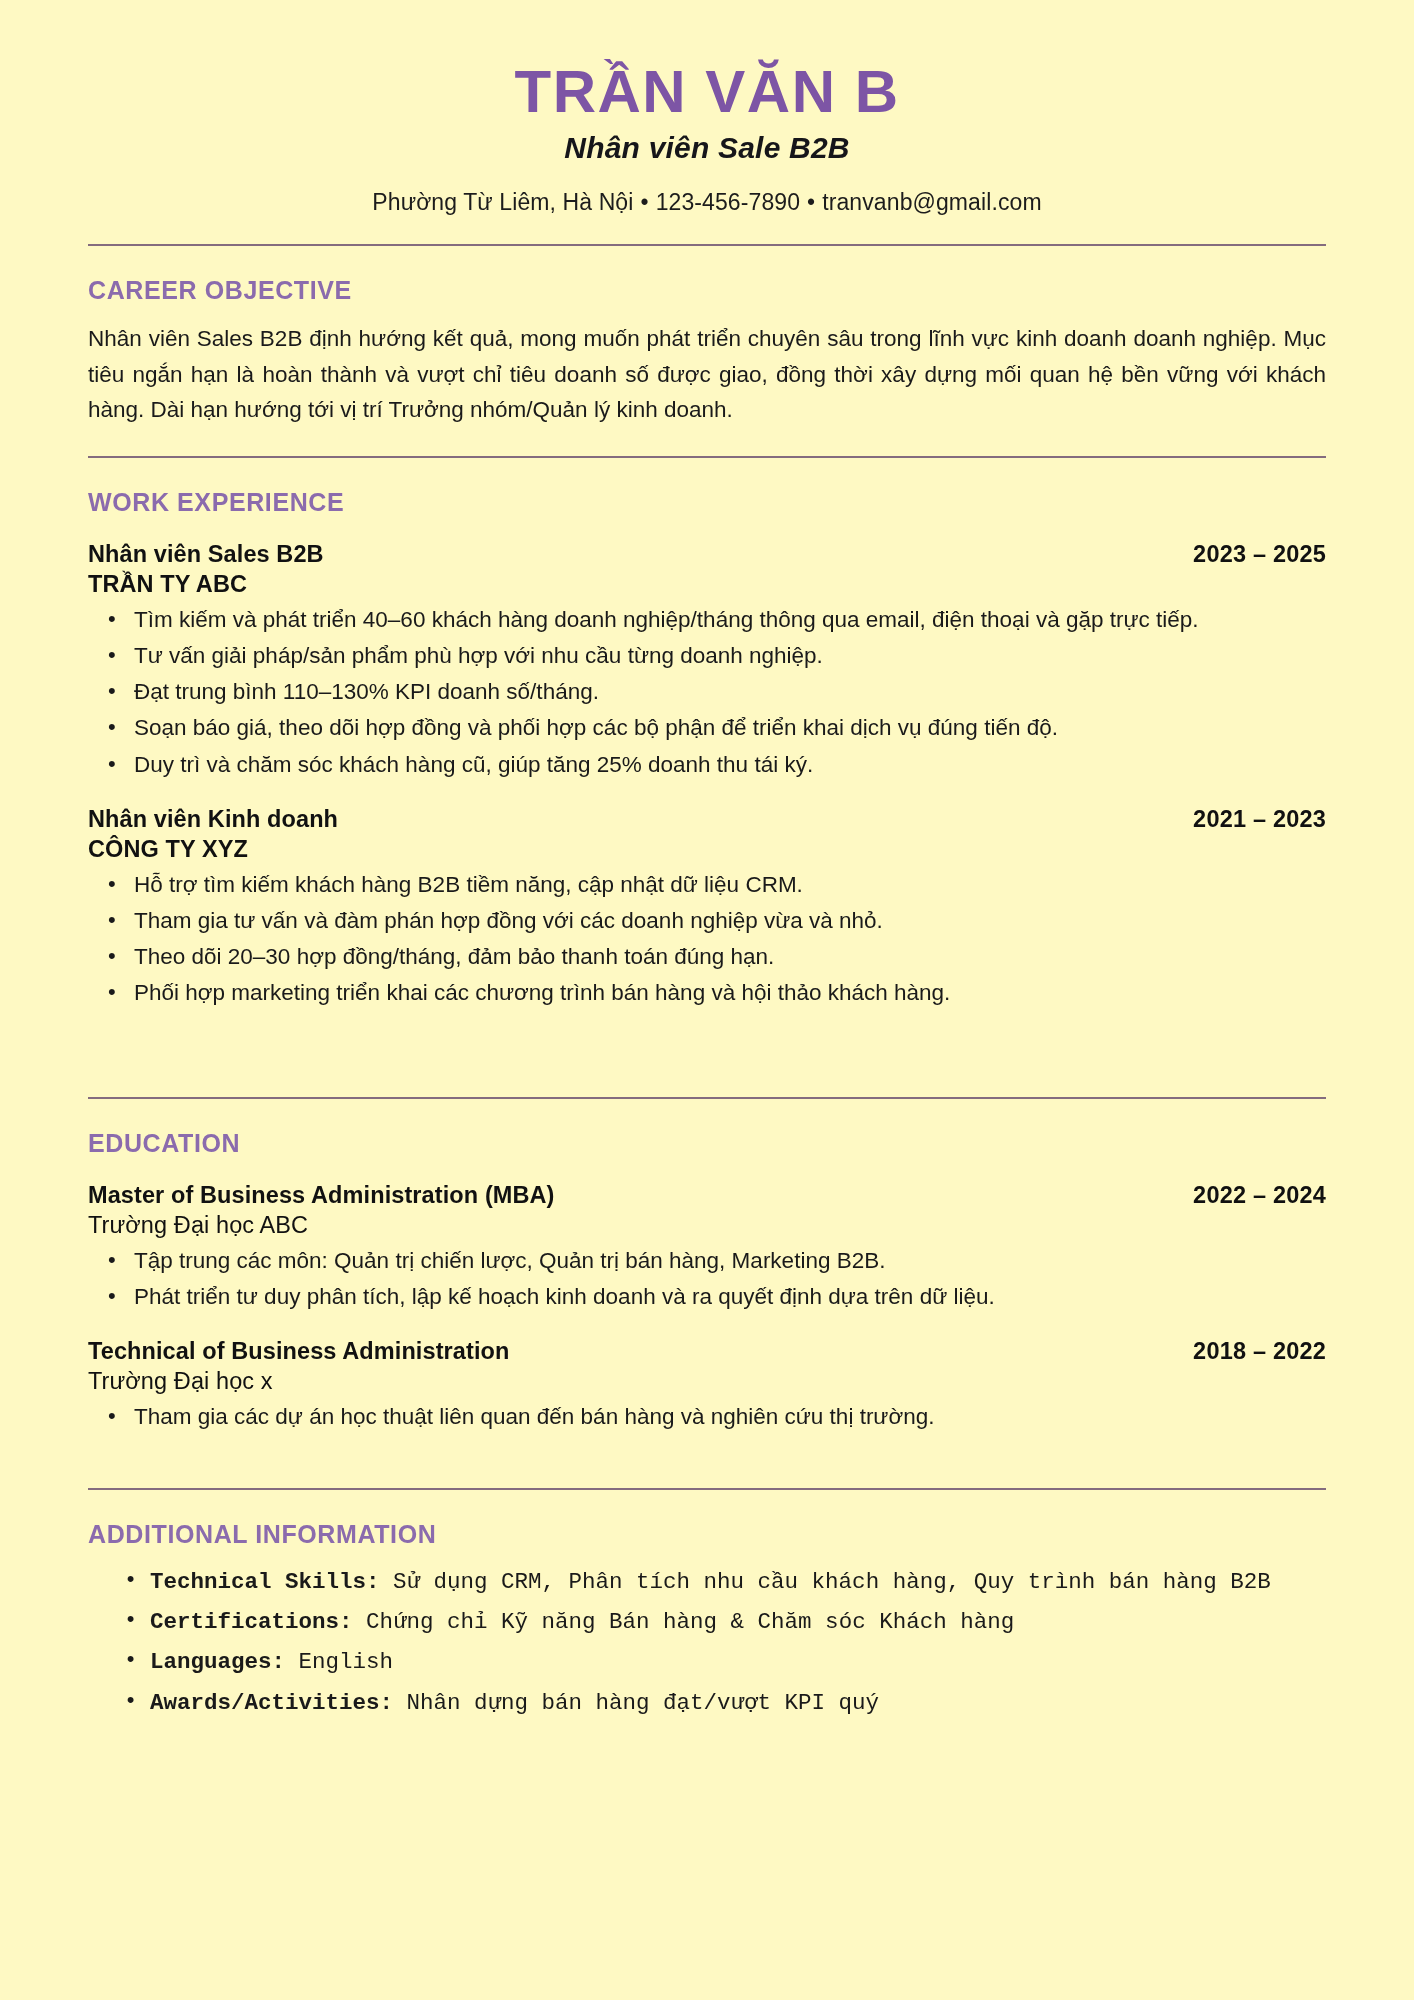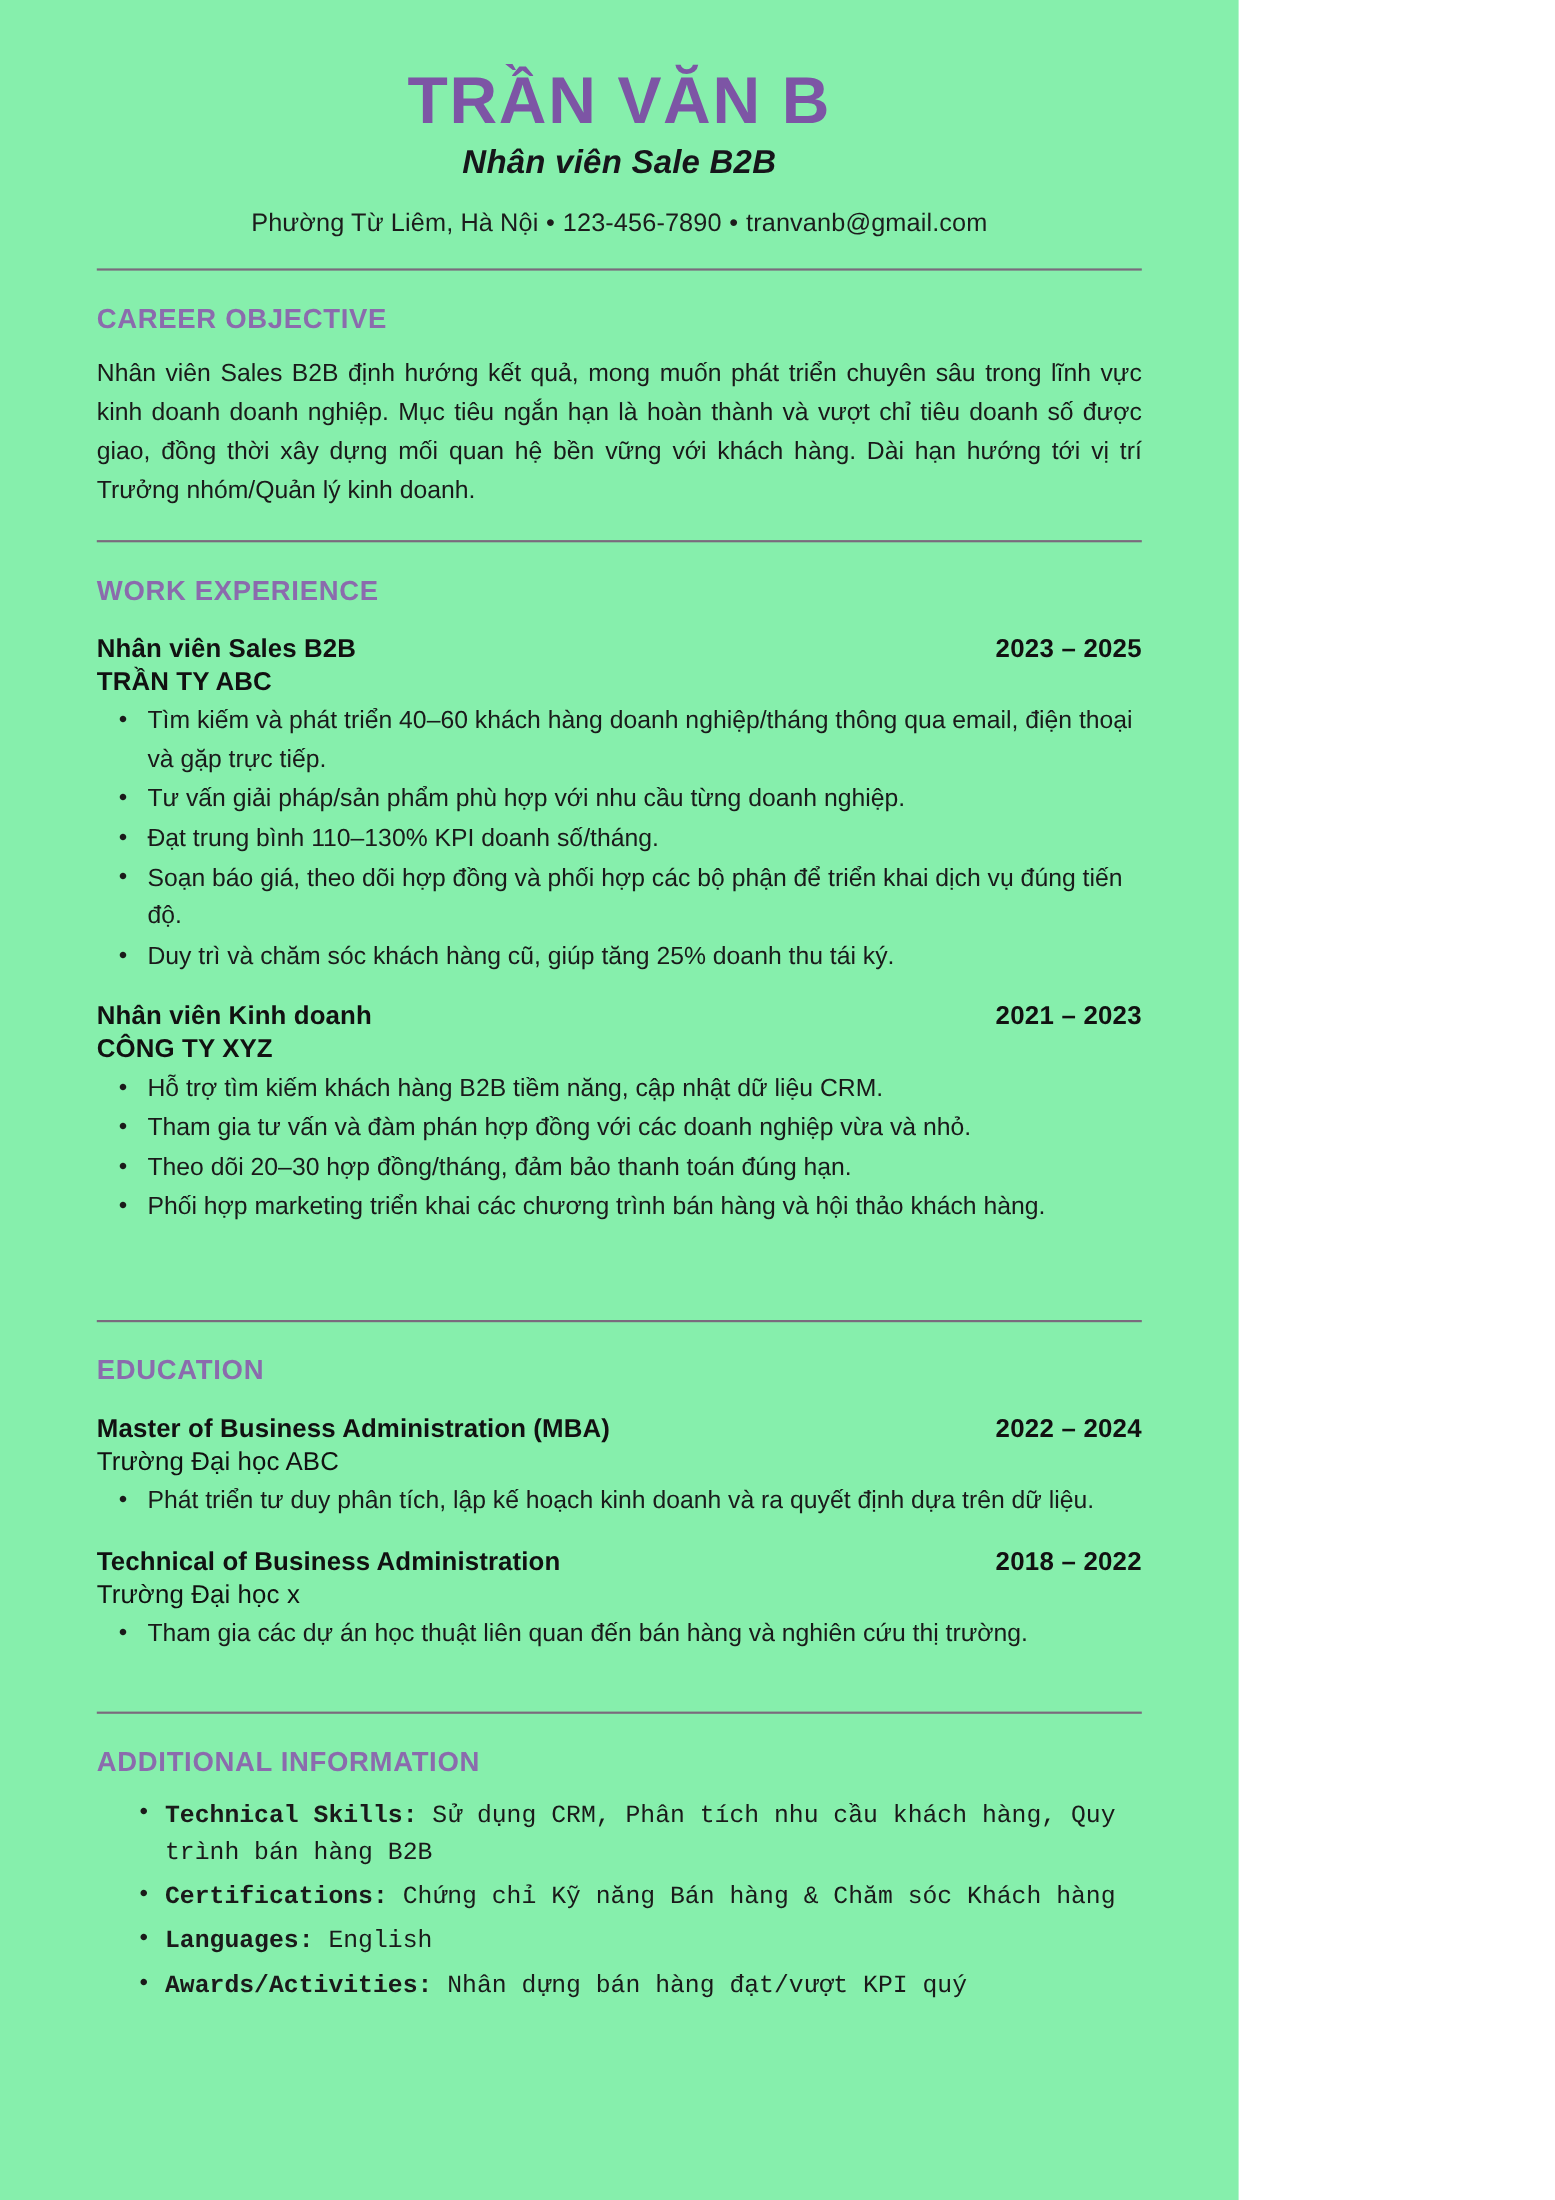--- a/index.html
+++ b/index.html
@@ -11,24 +11,24 @@
   }
   body {
     width: 1414px;
     min-height: 2000px;
     font-family: "Liberation Sans", sans-serif;
     color: #1a1a1a;
     -webkit-font-smoothing: antialiased;
   }
 
   .page {
-    width: 1126px;
+    width: 1414px;
     min-height: 2000px;
     padding: 58px 88px 40px 88px;
-    background: #86efac;
+    background: #fef9c3;
   }
 
   
   .header { text-align: center; }
 
   .name {
     font-size: 60px;
     font-weight: 700;
     letter-spacing: 1.5px;
     color: #7d55a5;
@@ -212,20 +212,21 @@
   <div class="section">
     <div class="section-title">EDUCATION</div>
 
     <div class="entry">
       <div class="entry-head">
         <span class="entry-role">Master of Business Administration (MBA)</span>
         <span class="entry-dates">2022 – 2024</span>
       </div>
       <div class="entry-org light">Trường Đại học ABC</div>
       <ul class="bullets">
+        <li>Tập trung các môn: Quản trị chiến lược, Quản trị bán hàng, Marketing B2B.</li>
         <li>Phát triển tư duy phân tích, lập kế hoạch kinh doanh và ra quyết định dựa trên dữ liệu.</li>
       </ul>
     </div>
 
     <div class="entry">
       <div class="entry-head">
         <span class="entry-role">Technical of Business Administration</span>
         <span class="entry-dates">2018 – 2022</span>
       </div>
       <div class="entry-org light">Trường Đại học x</div>

